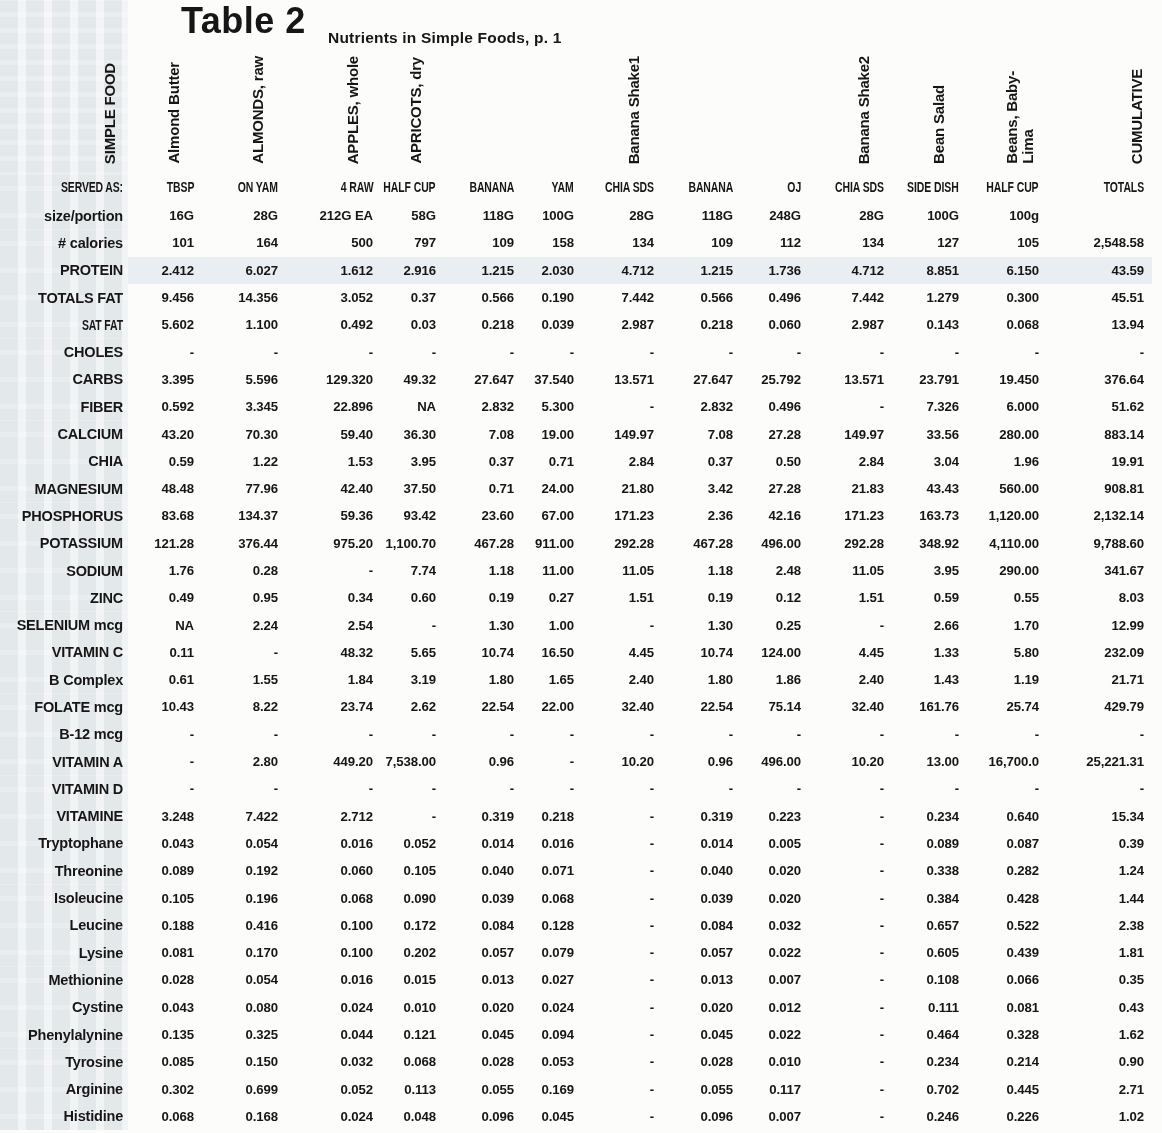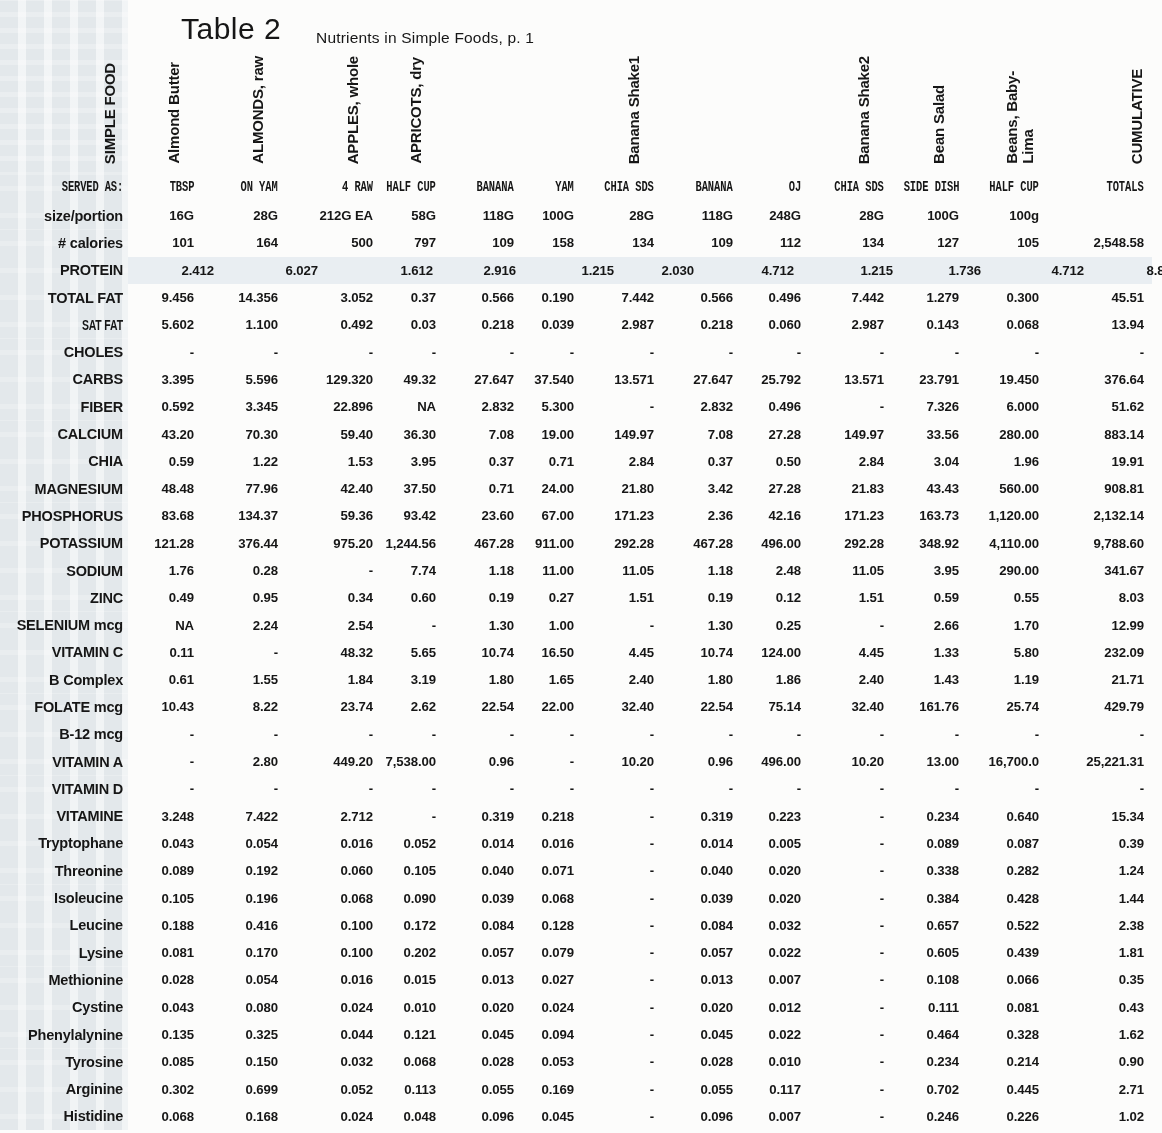--- a/index.html
+++ b/index.html
@@ -8,35 +8,35 @@
   }
   *{box-sizing:border-box; margin:0; padding:0;}
   html,body{width:1162px; height:1133px; overflow:hidden;}
   body{
     background:var(--page_bg);
     font-family:"Liberation Sans","DejaVu Sans",sans-serif;
     color:var(--ink);
     position:relative;
   }
   .page-title{
-    position:absolute; left:181px; top:12px;
-    font-size:30px; font-weight:normal; letter-spacing:0.5px;
+    position:absolute; left:181px; top:0;
+    font-size:36px; font-weight:bold; letter-spacing:0.5px;
   }
   .page-subtitle{
-    position:absolute; left:316px; top:29px;
-    font-size:15.5px; font-weight:normal; letter-spacing:0.2px;
+    position:absolute; left:328px; top:29px;
+    font-size:15.5px; font-weight:bold; letter-spacing:0.2px;
   }
   #nutrient-table{
     position:absolute; left:0; top:0; width:1162px; padding-right:10px;
   }
   .row{display:grid; grid-template-columns:var(--cols); align-items:center;}
   .row.head{height:172px;}
-  .row.served{height:30px;font-family:Liberation Mono, monospace;}
+  .row.served{height:30px;}
   .row.body{height:27.3px;}
-  .row.hl{background:var(--highlight);gap:20px;}
+  .row.hl{background:var(--highlight);}
   .hcell{
     display:flex; height:172px; align-items:flex-end; justify-content:flex-end;
     padding:0 16px 8px 0;
   }
   .hcell.tight{padding-right:7px;}
   .hcell.corner{
     background-color:var(--strip);
     background-image:
       repeating-linear-gradient(90deg, rgba(255,255,255,0) 0 18px, rgba(255,255,255,.55) 18px 26px),
       repeating-linear-gradient(0deg, rgba(255,255,255,0) 0 11px, rgba(255,255,255,.25) 11px 16px);
@@ -205,21 +205,21 @@
       <div class="cell">4.712</div>
       <div class="cell">1.215</div>
       <div class="cell">1.736</div>
       <div class="cell">4.712</div>
       <div class="cell">8.851</div>
       <div class="cell">6.150</div>
       <div class="cell totals">43.59</div>
     </div>
     <div class="row body">
       <div class="cell lbl">
-        <span>TOTAL FAT</span>
+        <span>TOTALS FAT</span>
       </div>
       <div class="cell">9.456</div>
       <div class="cell">14.356</div>
       <div class="cell">3.052</div>
       <div class="cell">0.37</div>
       <div class="cell">0.566</div>
       <div class="cell">0.190</div>
       <div class="cell">7.442</div>
       <div class="cell">0.566</div>
       <div class="cell">0.496</div>
@@ -372,21 +372,21 @@
       <div class="cell">1,120.00</div>
       <div class="cell totals">2,132.14</div>
     </div>
     <div class="row body">
       <div class="cell lbl">
         <span>POTASSIUM</span>
       </div>
       <div class="cell">121.28</div>
       <div class="cell">376.44</div>
       <div class="cell">975.20</div>
-      <div class="cell">1,244.56</div>
+      <div class="cell">1,100.70</div>
       <div class="cell">467.28</div>
       <div class="cell">911.00</div>
       <div class="cell">292.28</div>
       <div class="cell">467.28</div>
       <div class="cell">496.00</div>
       <div class="cell">292.28</div>
       <div class="cell">348.92</div>
       <div class="cell">4,110.00</div>
       <div class="cell totals">9,788.60</div>
     </div>

